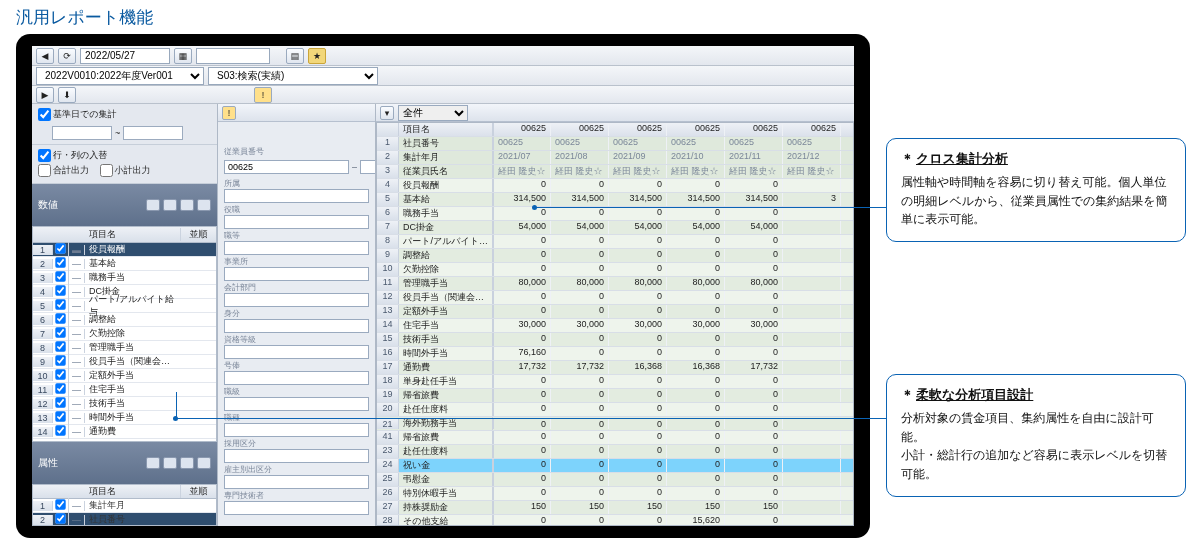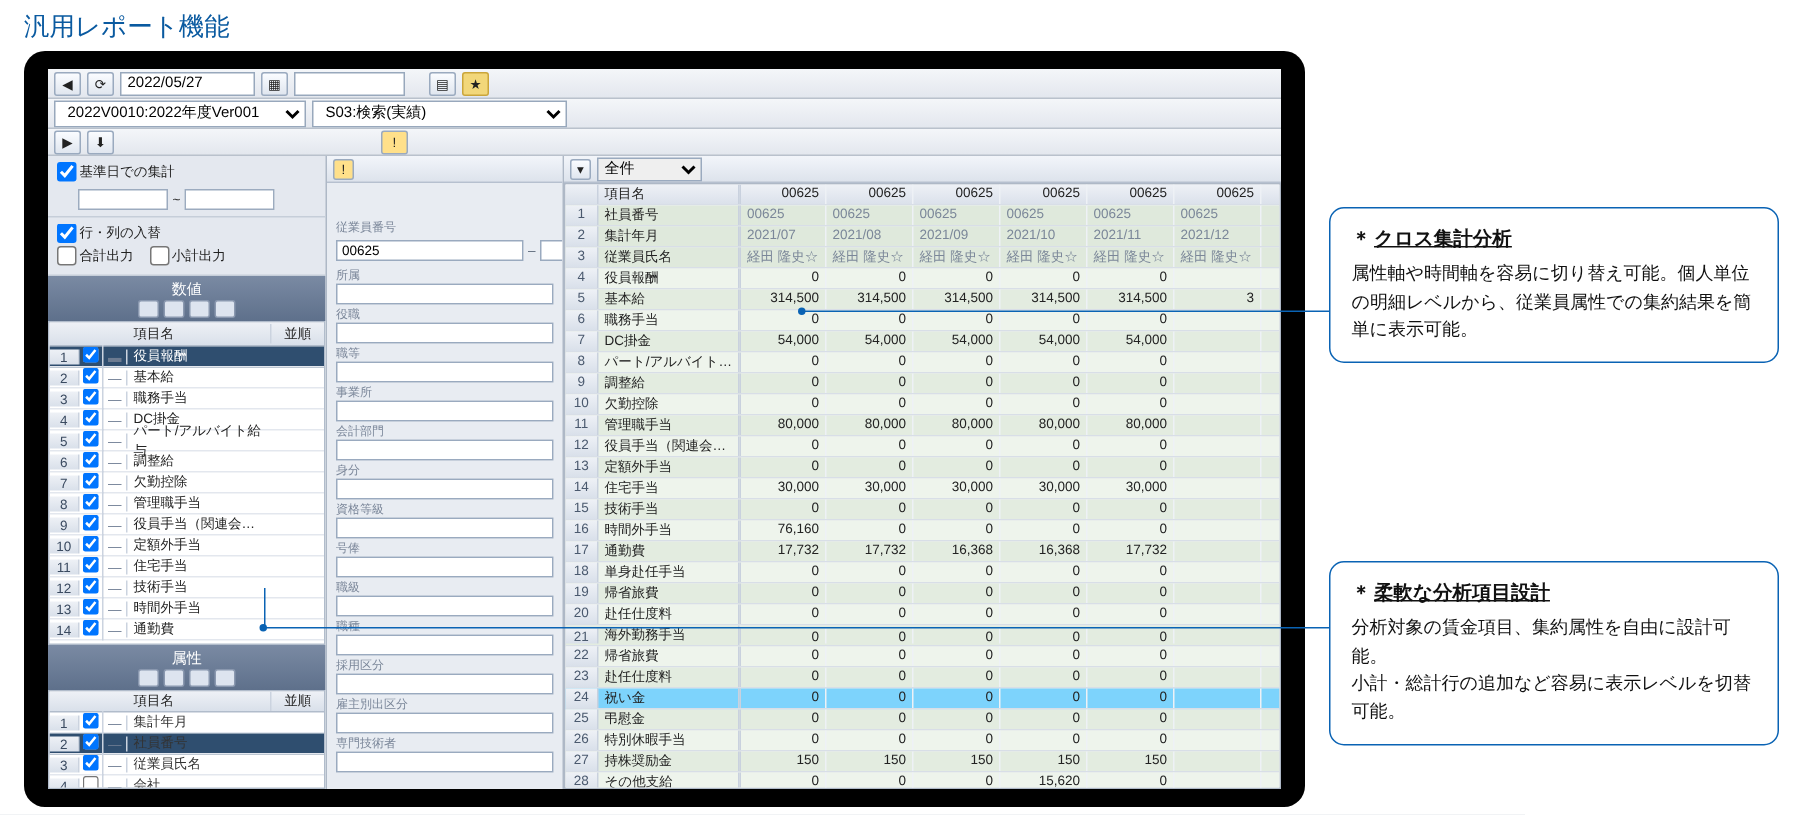--- a/index.html
+++ b/index.html
@@ -88,26 +88,25 @@
     border-bottom: 1px solid #c6ced9;
     font-size: 9px;
   }
   .opt-block label { display: inline-flex; align-items: center; gap: 2px;}
   .opt-block input[type=text] {
     width: 60px; height: 14px; border:1px solid #9cabbf; font-size:9px; padding:0 2px;
   }
   .panel-header {
     background: linear-gradient(#7a8aa3,#5e708b);
     color: #fff;
-    padding: 2px 6px;
+    padding: 14px 6px;
     font-size: 10px;
     display: flex;
     justify-content: space-between;
     align-items: center;
-    flex-direction: column;
   }
   .panel-header .tools { display:flex; gap:3px; }
   .panel-header .tools span {
     width:14px;height:12px;background:#dde4ef;border:1px solid #8a98af;border-radius:2px;display:inline-block;
   }
   .mini-grid {
     border:1px solid #b1bccb;
     background:#fff;
     display:flex;
     flex-direction:column;
@@ -784,21 +783,21 @@
                 <div class="dg-n">21</div>
                 <div class="dg-lbl">海外勤務手当</div>
                 <div class="dg-c first">0</div>
                 <div class="dg-c">0</div>
                 <div class="dg-c">0</div>
                 <div class="dg-c">0</div>
                 <div class="dg-c">0</div>
                 <div class="dg-c"></div>
               </div>
               <div class="dg-row" style="background: rgb(238, 244, 236);">
-                <div class="dg-n">22</div>
+                <div class="dg-n">41</div>
                 <div class="dg-lbl">帰省旅費</div>
                 <div class="dg-c first">0</div>
                 <div class="dg-c">0</div>
                 <div class="dg-c">0</div>
                 <div class="dg-c">0</div>
                 <div class="dg-c">0</div>
                 <div class="dg-c"></div>
               </div>
               <div class="dg-row" style="background: rgb(227, 236, 224);">
                 <div class="dg-n">23</div>

